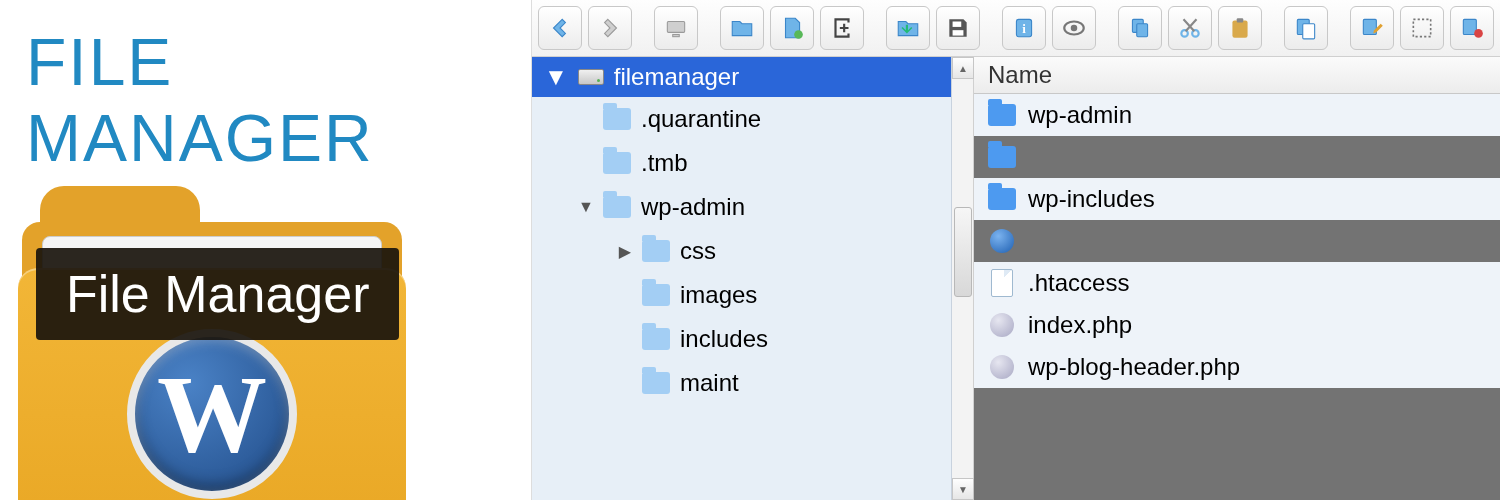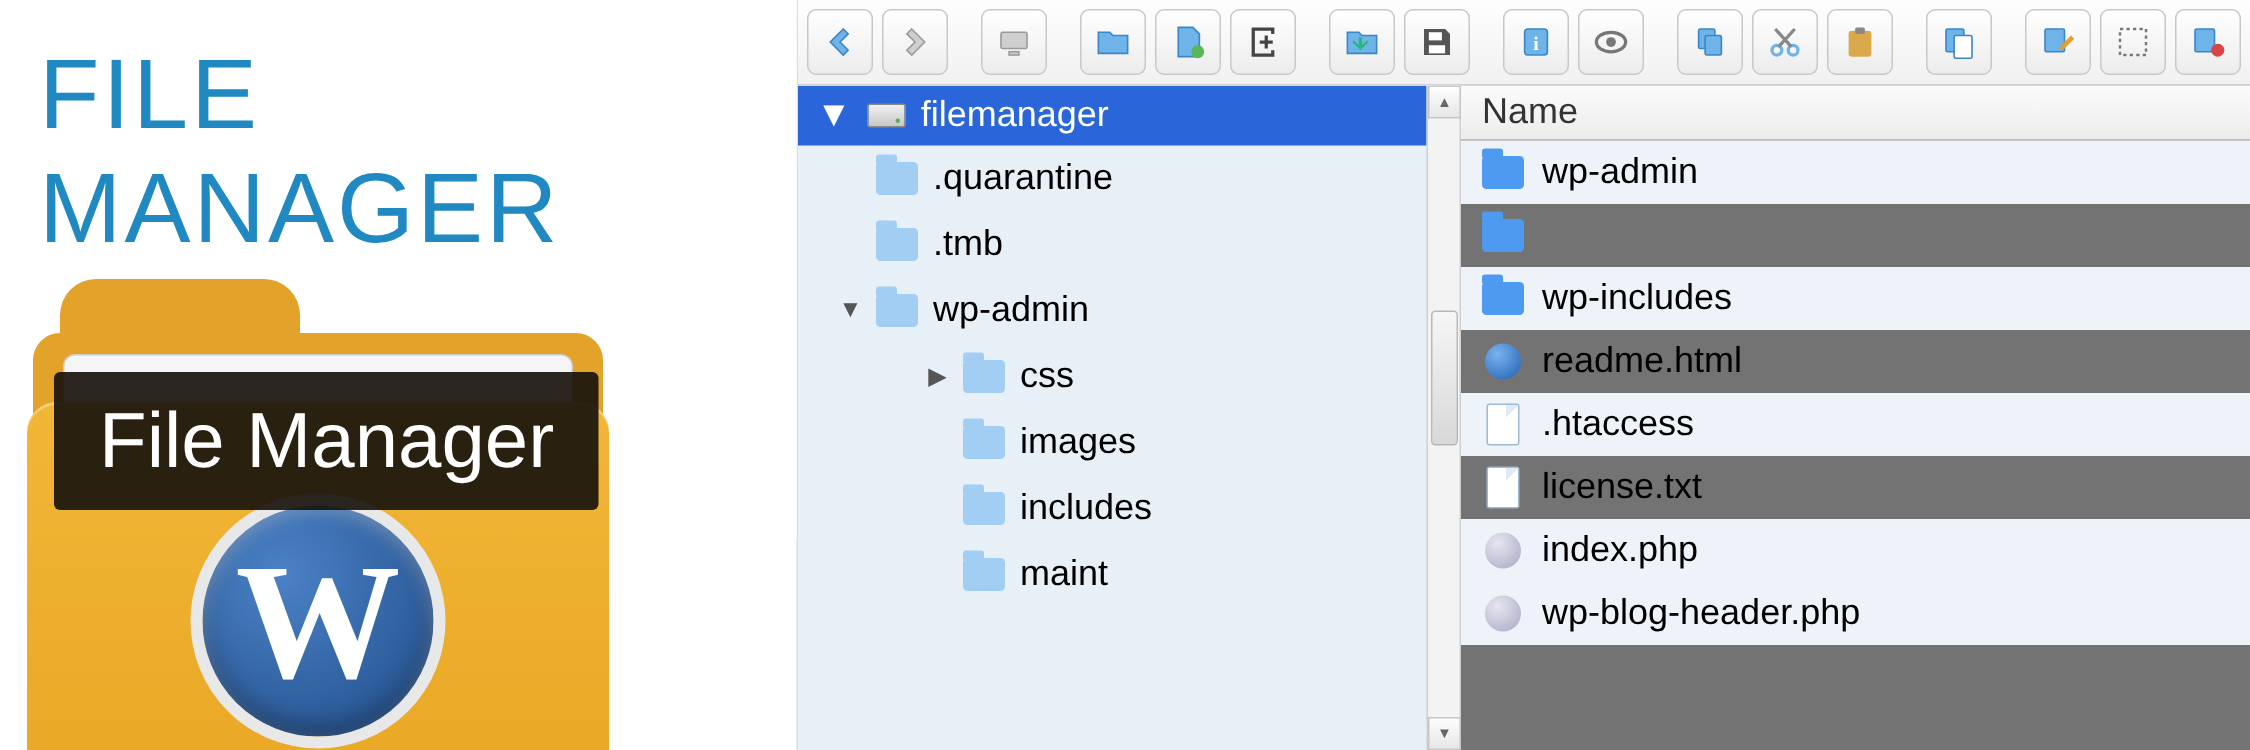--- a/index.html
+++ b/index.html
@@ -28,21 +28,21 @@
   .tbtn .ico-gray { fill: #cfcfcf; stroke: #9a9a9a; }
 
   
   .panes { flex: 1; display: flex; overflow: hidden; }
 
   .tree { width: 420px; background: #e7eff7; border-right: 1px solid #c8d2de; overflow: hidden; font-size: 24px; }
   .tree-root { background: #2a66d9; color: #fff; display: flex; align-items: center; gap: 10px; padding: 6px 12px; }
   .tree ul { list-style: none; }
   .node { display: flex; align-items: center; gap: 10px; padding: 8px 0 8px 8px; }
   .node .arrow { width: 14px; display: inline-flex; justify-content: center; color: #555; font-size: 16px; }
-  .depth1 { padding-left: 28px; }
+  .depth1 { padding-left: 47px; }
   .depth2 { padding-left: 86px; }
 
   .vscroll { width: 22px; background: #f3f3f3; border-right: 1px solid #d0d0d0; position: relative; }
   .vscroll .upbtn, .vscroll .dnbtn { position: absolute; left: 0; width: 22px; height: 22px; background: linear-gradient(#fefefe,#e6e6e6); border: 1px solid #c6c6c6; display:flex; align-items:center; justify-content:center; font-size:10px; color:#666; }
   .vscroll .upbtn { top: 0; }
   .vscroll .dnbtn { bottom: 0; }
   .vscroll .thumb { position: absolute; left: 2px; top: 150px; width: 18px; height: 90px; background: linear-gradient(#f6f6f6,#d8d8d8); border: 1px solid #b8b8b8; border-radius: 3px; }
 
   .listing { flex: 1; background: #737373; font-size: 24px; }
   .col-head { background: linear-gradient(#fbfbfb,#ececec); border-bottom: 1px solid #c8c8c8; padding: 4px 14px; color: #333; }
@@ -261,33 +261,26 @@
           <div class="row alt">
             <span class="ficon">
               <span class="fold-shape fold-blue"></span>
             </span>
             <span>wp-includes</span>
           </div>
           <div class="row">
             <span class="ficon">
               <span class="globe"></span>
             </span>
-            <span>readme.html</span>
           </div>
           <div class="row alt">
             <span class="ficon">
               <span class="file-page"></span>
             </span>
             <span>.htaccess</span>
-          </div>
-          <div class="row">
-            <span class="ficon">
-              <span class="file-page"></span>
-            </span>
-            <span>license.txt</span>
           </div>
           <div class="row alt">
             <span class="ficon">
               <span class="php"></span>
             </span>
             <span>index.php</span>
           </div>
           <div class="row alt">
             <span class="ficon">
               <span class="php"></span>

